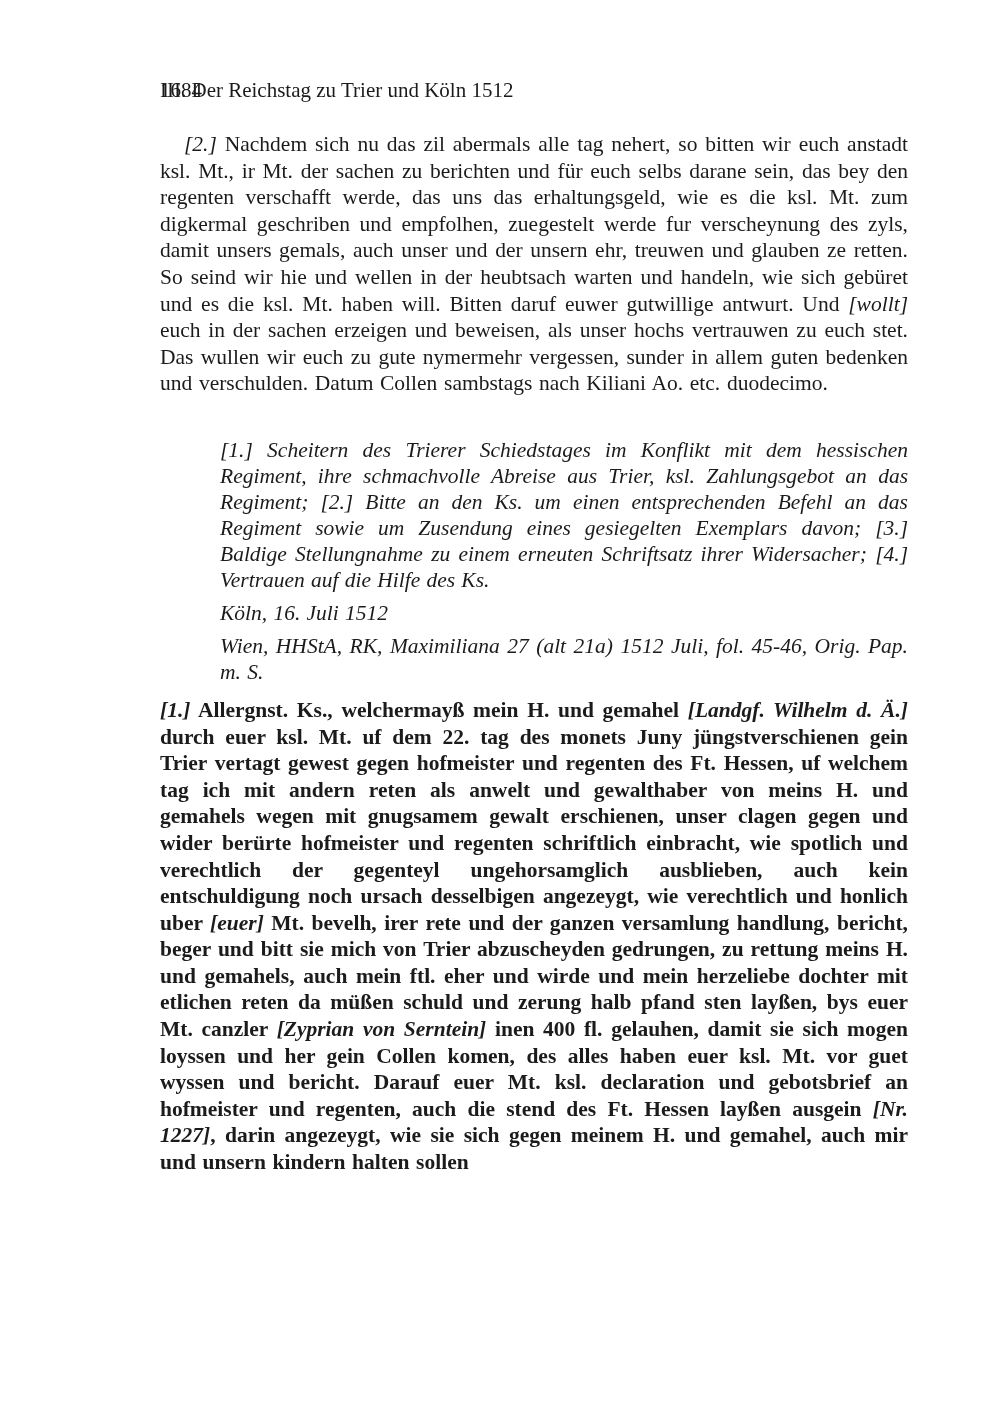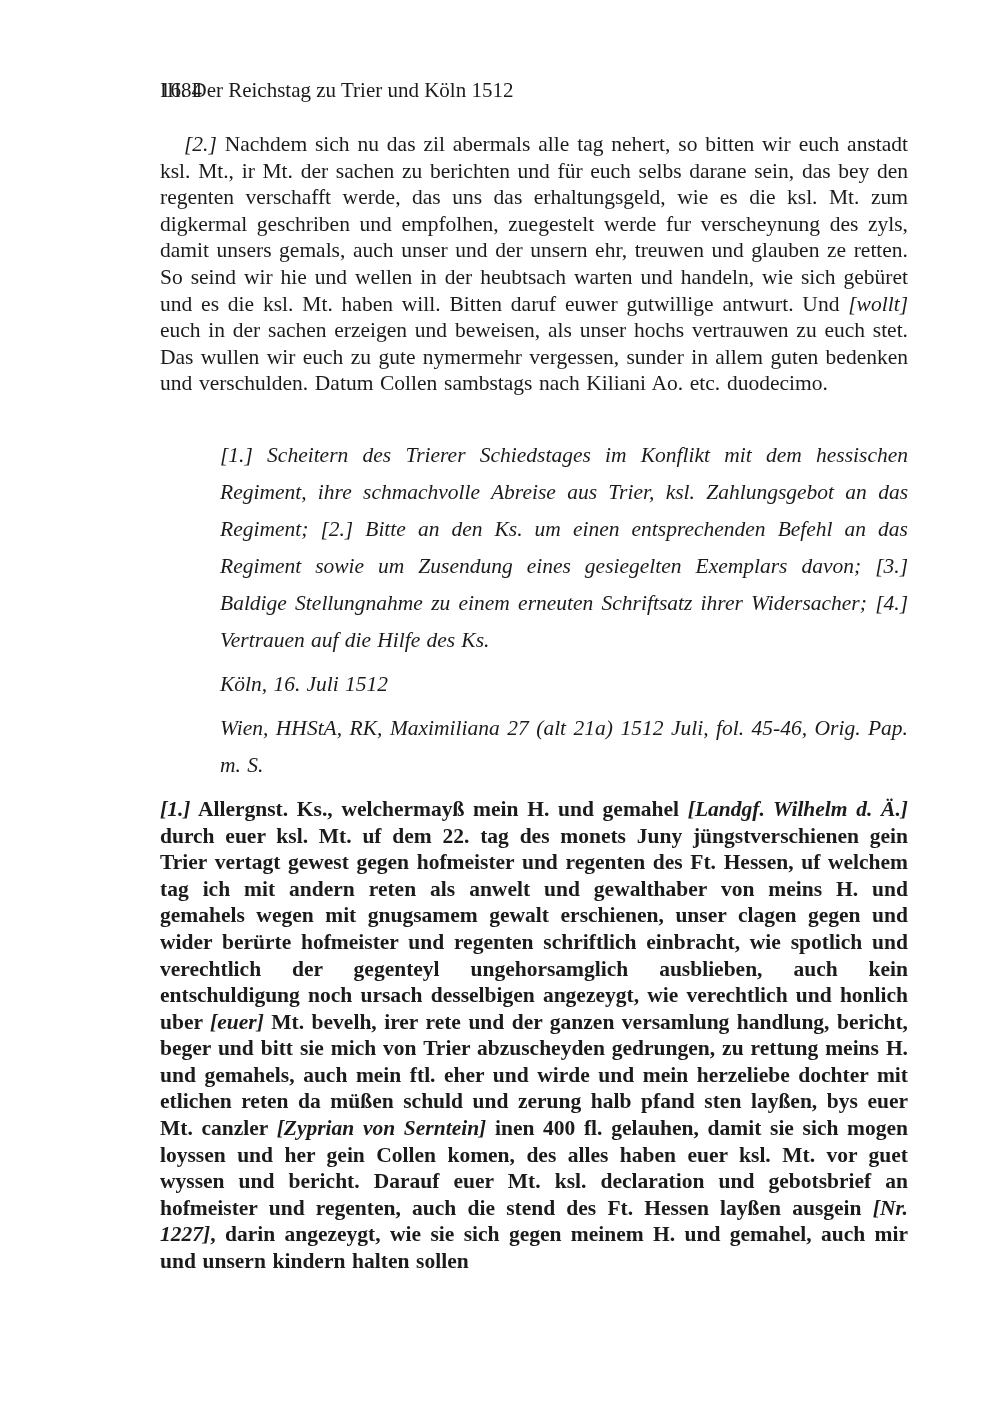--- a/index.html
+++ b/index.html
@@ -56,21 +56,21 @@
     line-height: 27px;
   }
   .entry-heading .entry-number { flex: none; width: 55px; }
   .entry-meta {
     margin-left: 60px;
     font-style: italic;
   }
   .entry-meta p {
     margin: 0 0 7px 0;
     font-size: 21.5px;
-    line-height: 37px;
+    line-height: 26px;
     text-align: justify;
     word-spacing: 0.04em;
   }
   .entry-meta p.place-date { margin-top: 3px; margin-bottom: 7px; text-align: left; }
   .entry-meta p.source { margin-bottom: 0; }
   .entry-body { margin-top: 12px !important; font-weight: bold; }
 </style>
 </head>
 <body>
 

